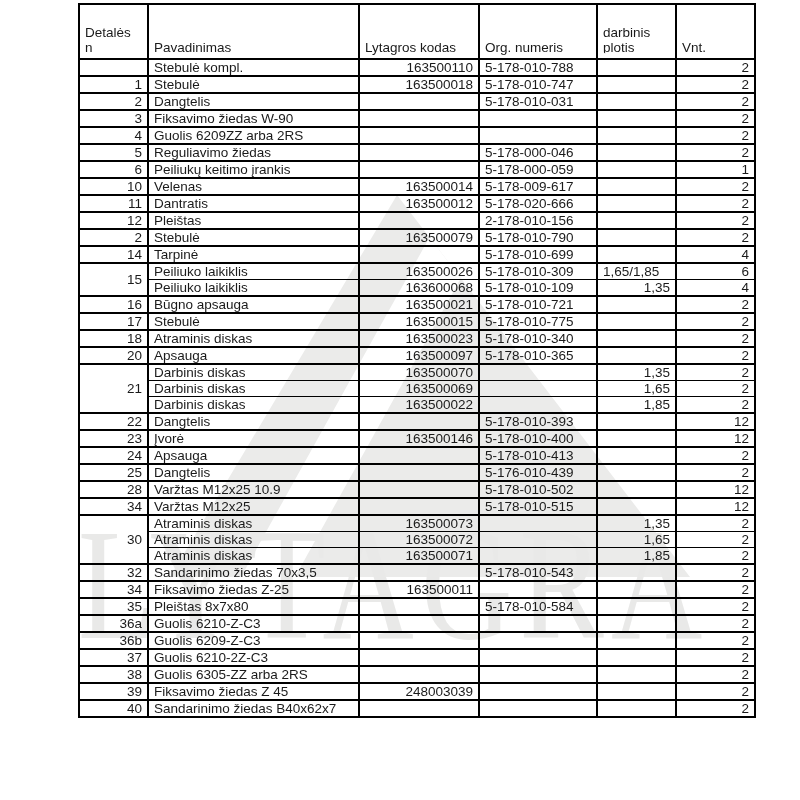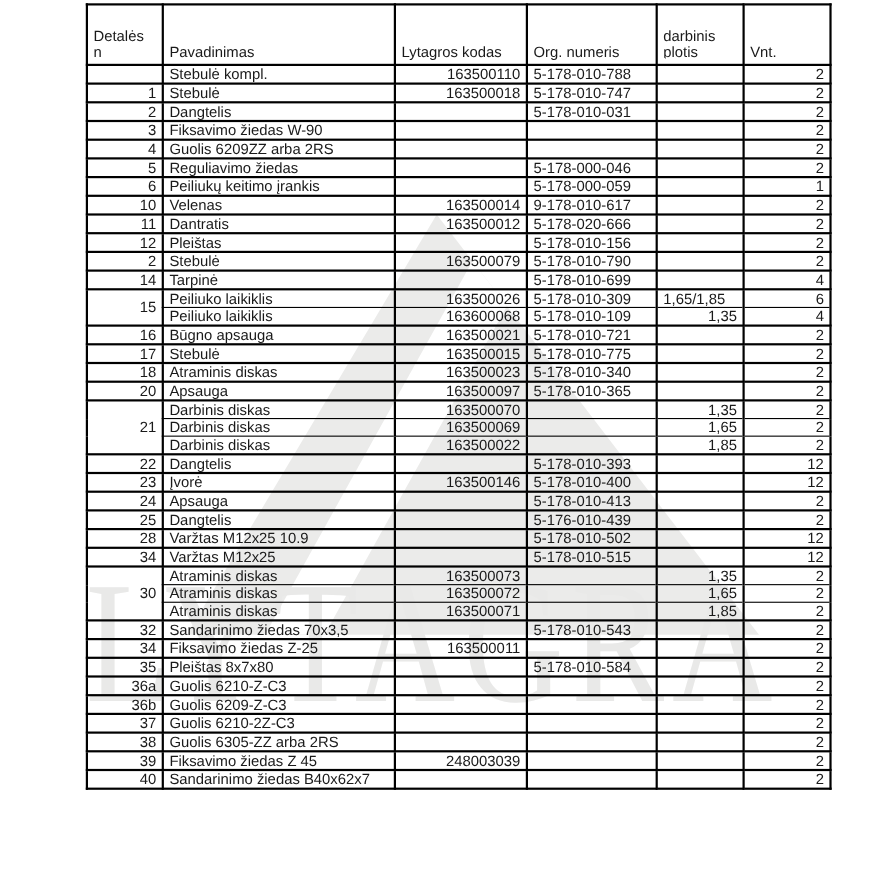--- a/index.html
+++ b/index.html
@@ -164,37 +164,37 @@
           <td class="col-name">Peiliukų keitimo įrankis</td>
           <td class="col-code"></td>
           <td class="col-org">5-178-000-059</td>
           <td class="col-width"></td>
           <td class="col-qty">1</td>
         </tr>
         <tr>
           <td class="col-nr">10</td>
           <td class="col-name">Velenas</td>
           <td class="col-code">163500014</td>
-          <td class="col-org">9-178-010-617</td>
+          <td class="col-org">5-178-009-617</td>
           <td class="col-width"></td>
           <td class="col-qty">2</td>
         </tr>
         <tr>
           <td class="col-nr">11</td>
           <td class="col-name">Dantratis</td>
           <td class="col-code">163500012</td>
           <td class="col-org">5-178-020-666</td>
           <td class="col-width"></td>
           <td class="col-qty">2</td>
         </tr>
         <tr>
           <td class="col-nr">12</td>
           <td class="col-name">Pleištas</td>
           <td class="col-code"></td>
-          <td class="col-org">5-178-010-156</td>
+          <td class="col-org">2-178-010-156</td>
           <td class="col-width"></td>
           <td class="col-qty">2</td>
         </tr>
         <tr>
           <td class="col-nr">2</td>
           <td class="col-name">Stebulė</td>
           <td class="col-code">163500079</td>
           <td class="col-org">5-178-010-790</td>
           <td class="col-width"></td>
           <td class="col-qty">2</td>

